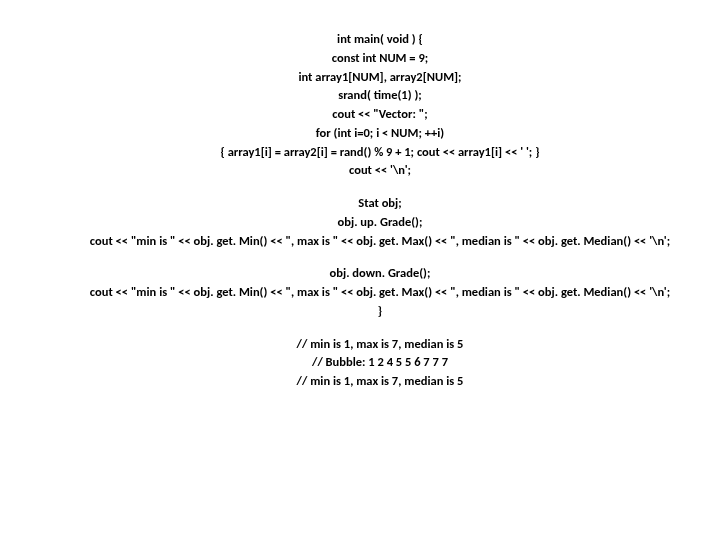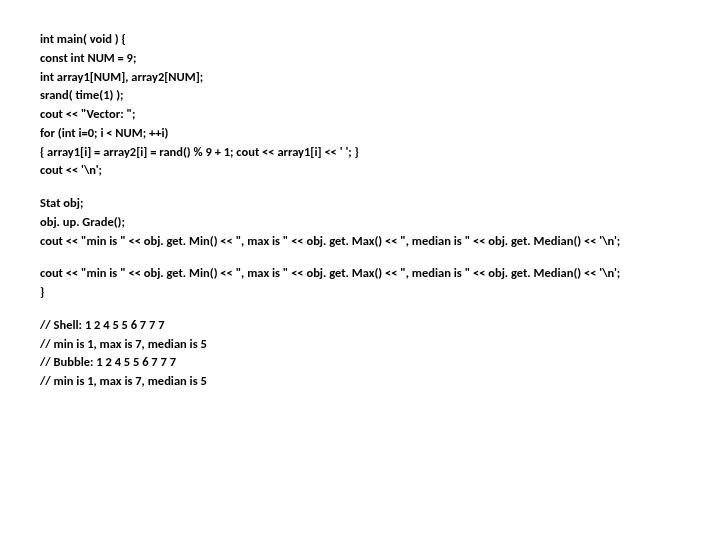--- a/index.html
+++ b/index.html
@@ -13,20 +13,21 @@
   }
   .content {
     padding: 30px 0 0 40px;
     font-size: 12.5px;
     line-height: 1.5;
     color: #000;
     font-weight: bold;
   }
   .line {
     white-space: pre;
+    text-align: center;
   }
   .gap {
     height: 14px;
   }
 </style>
 </head>
 <body>
 
 <div class="content">
   <div class="line">int main( void ) {</div>
@@ -35,20 +36,20 @@
   <div class="line">srand( time(1) );</div>
   <div class="line">cout &lt;&lt; "Vector: ";</div>
   <div class="line">for (int i=0; i &lt; NUM; ++i)</div>
   <div class="line">{ array1[i] = array2[i] = rand() % 9 + 1; cout &lt;&lt; array1[i] &lt;&lt; ' '; }</div>
   <div class="line">cout &lt;&lt; '\n';</div>
   <div class="gap"></div>
   <div class="line">Stat obj;</div>
   <div class="line">obj. up. Grade();</div>
   <div class="line">cout &lt;&lt; "min is " &lt;&lt; obj. get. Min() &lt;&lt; ", max is " &lt;&lt; obj. get. Max() &lt;&lt; ", median is " &lt;&lt; obj. get. Median() &lt;&lt; '\n';</div>
   <div class="gap"></div>
+  <div class="line">obj. down. Grade();</div>
   <div class="line">cout &lt;&lt; "min is " &lt;&lt; obj. get. Min() &lt;&lt; ", max is " &lt;&lt; obj. get. Max() &lt;&lt; ", median is " &lt;&lt; obj. get. Median() &lt;&lt; '\n';</div>
   <div class="line">}</div>
   <div class="gap"></div>
-  <div class="line">// Shell: 1 2 4 5 5 6 7 7 7</div>
   <div class="line">// min is 1, max is 7, median is 5</div>
   <div class="line">// Bubble: 1 2 4 5 5 6 7 7 7</div>
   <div class="line">// min is 1, max is 7, median is 5</div>
 </div>
 
 </body></html>

